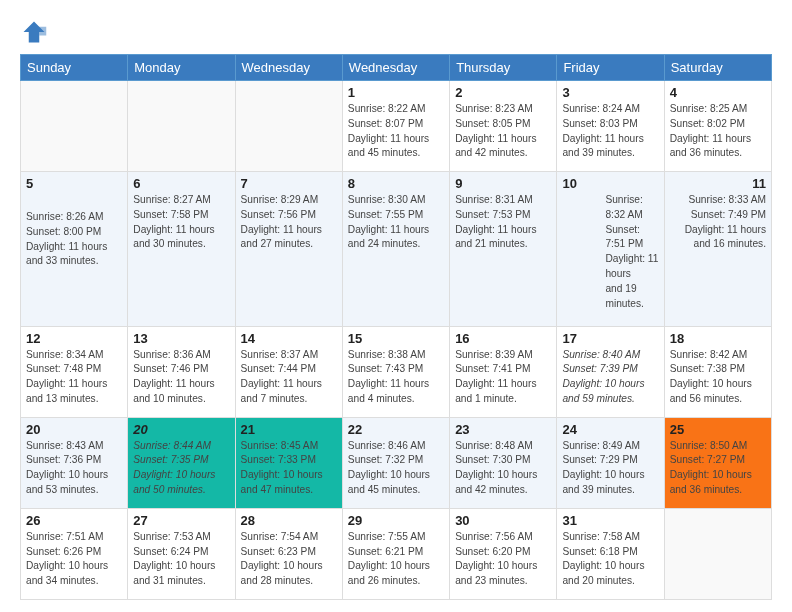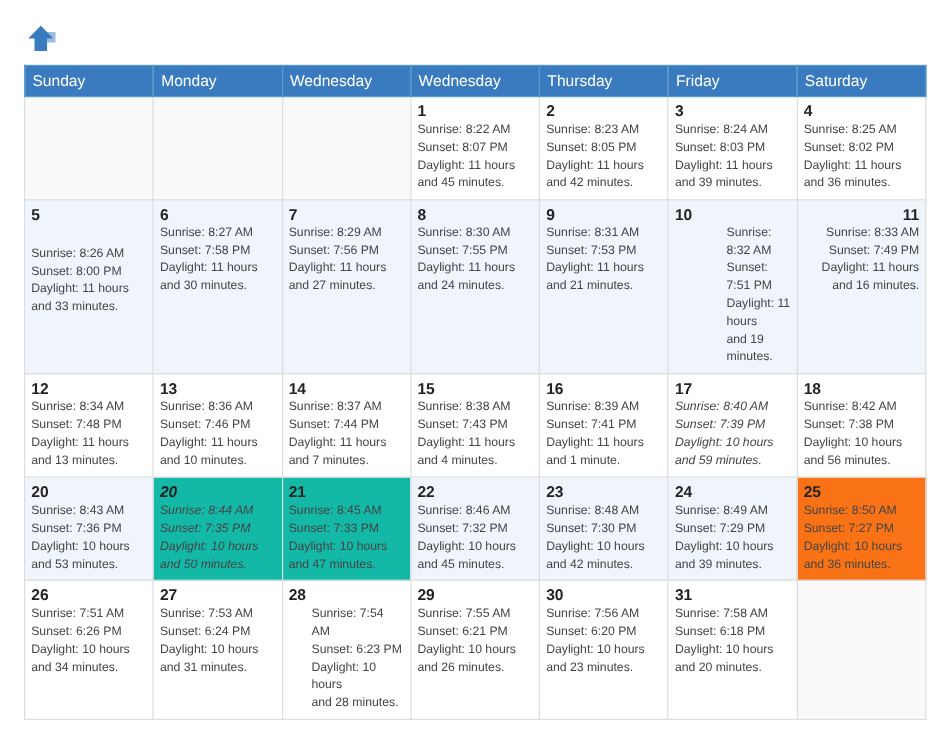--- a/index.html
+++ b/index.html
@@ -323,21 +323,21 @@
           </td>
           <td>
             <div class="day-number">27</div>
             <div class="day-info" style="white-space: pre-line;">Sunrise: 7:53 AM
 Sunset: 6:24 PM
 Daylight: 10 hours
 and 31 minutes.</div>
           </td>
           <td>
             <div class="day-number">28</div>
-            <div class="day-info" style="white-space: pre-line; margin-left: 19px;">Sunrise: 7:54 AM
+            <div class="day-info" style="white-space: pre-line;">Sunrise: 7:54 AM
 Sunset: 6:23 PM
 Daylight: 10 hours
 and 28 minutes.</div>
           </td>
           <td>
             <div class="day-number">29</div>
             <div class="day-info" style="white-space: pre-line;">Sunrise: 7:55 AM
 Sunset: 6:21 PM
 Daylight: 10 hours
 and 26 minutes.</div>

